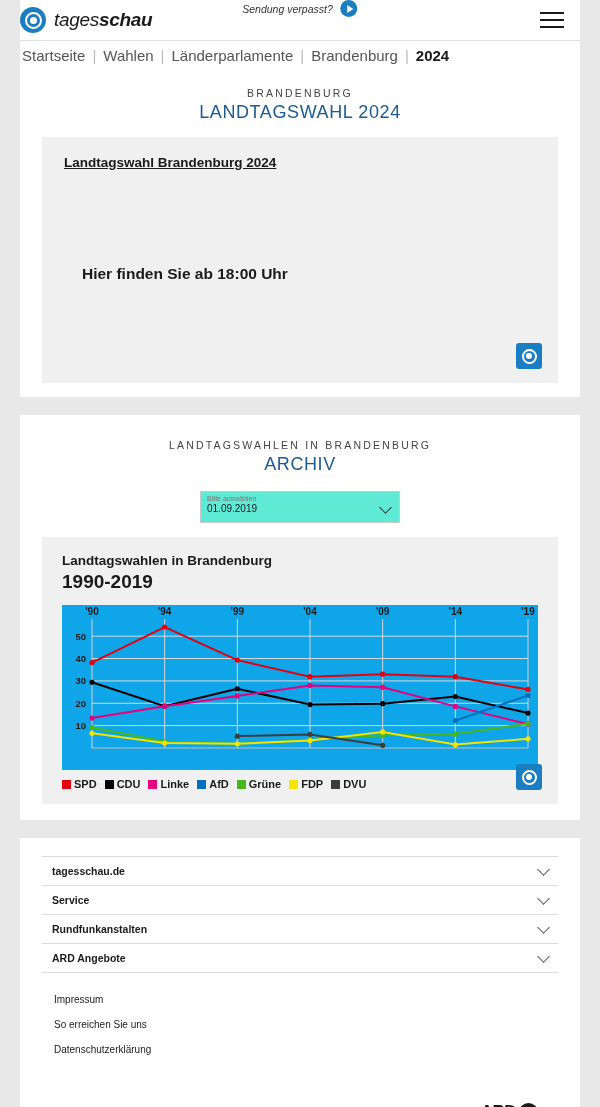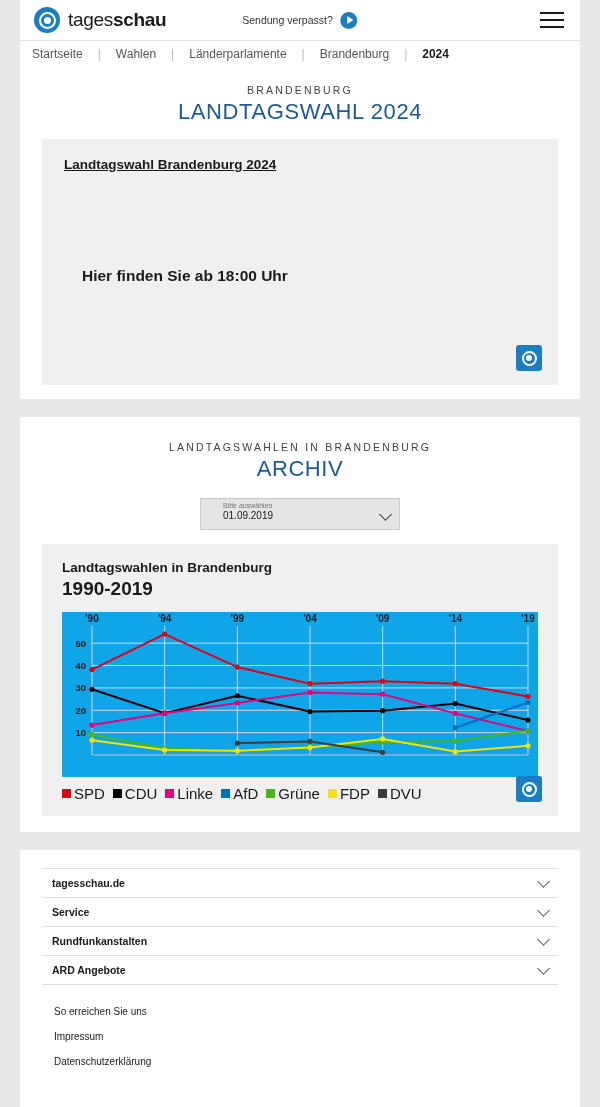--- a/index.html
+++ b/index.html
@@ -19,23 +19,23 @@
     margin: 0 auto;
     background: #ffffff;
     position: relative;
   }
 
   
   .header {
     background: #ffffff;
     height: 40px;
     display: flex;
-    align-items: center;
-    padding: 0 14px;
-    position: relative;
+    padding: 0 0;
+    position: relative;
+    font-style: italic;
   }
   .logo-wrap { display: flex; align-items: center; gap: 8px; }
   .logo-circle {
     width: 26px; height: 26px; border-radius: 50%;
     background: #1b7ec2;
     display: flex; align-items: center; justify-content: center;
     position: relative;
   }
   .logo-circle .inner {
     width: 17px; height: 17px; border-radius: 50%;
@@ -82,45 +82,45 @@
     position: absolute; right: 16px; top: 12px;
     width: 24px; height: 16px;
     display: flex; flex-direction: column; justify-content: space-between;
     cursor: pointer;
   }
   .burger span { display: block; height: 2px; background: #1a1a1a; width: 100%; }
 
   
   .breadcrumb {
     border-top: 1px solid #e0e0e0;
-    padding: 6px 14px 7px 12px;
-    font-size: 12px;
+    padding: 6px 14px 7px 2px;
+    font-size: 15px;
     color: #555;
     display: flex; align-items: center;
-    gap: 8px;
+    gap: 0px;
   }
   .breadcrumb .crumb { padding: 0 7px; }
   .breadcrumb .crumb:first-child { padding-left: 0; }
   .breadcrumb .sep { color: #bbb; }
   .breadcrumb .crumb.current { font-weight: bold; color: #1a1a1a; }
 
   
   .title-block {
     text-align: center;
     padding: 16px 0 14px 0;
     background: #fff;
   }
   .kicker {
     font-size: 10.5px;
     letter-spacing: 2.2px;
     color: #444;
     text-transform: uppercase;
   }
   .headline {
-    font-size: 22px;
+    font-size: 18px;
     color: #1b5a96;
     letter-spacing: 0.6px;
     margin-top: 3px;
   }
 
   
   .card {
     background: #f0f0f0;
     margin: 0 22px;
     padding: 18px 22px 20px 22px;
@@ -158,24 +158,24 @@
   .gap { height: 18px; background: #e8e8e8; }
 
   
   .archive-title {
     text-align: center;
     padding: 24px 0 10px 0;
   }
   .select-wrap {
     width: 200px; margin: 6px auto 0 auto;
     border: 1px solid #c9c9c9;
-    background: #e5e5e5;
+    background: #5eead4;
     height: 32px;
     position: relative;
-    padding: 3px 22px;
+    padding: 3px 6px;
     text-align: left;
   }
   .select-label { font-size: 7px; color: #777; }
   .select-value { font-size: 10px; color: #1a1a1a; margin-top: 1px; }
   .select-caret {
     position: absolute; right: 9px; top: 11px;
     width: 9px; height: 9px;
     border-left: 1.5px solid #333;
     border-bottom: 1.5px solid #333;
     transform: rotate(-45deg);
@@ -195,22 +195,22 @@
     position: relative;
     margin-top: 12px;
     height: 165px;
     background: #0ea5e9;
   }
   .chart-svg { display: block; }
 
   .legend {
     display: flex; flex-wrap: wrap; gap: 8px;
     margin-top: 8px;
-    font-size: 15px;
-    font-weight: normal;
+    font-size: 11px;
+    font-weight: bold;
     color: #1a1a1a;
     align-items: center;
   }
   .legend .item { display: flex; align-items: center; gap: 3px; }
   .legend .sw { width: 9px; height: 9px; display: inline-block; }
 
   
   .footer { background: #ffffff; padding: 18px 22px 8px 22px; }
   .acc-row {
     border-bottom: 1px solid #dcdcdc;
@@ -454,22 +454,22 @@
       <div class="acc-row">
         <span>Rundfunkanstalten</span>
         <span class="caret-d"></span>
       </div>
       <div class="acc-row">
         <span>ARD Angebote</span>
         <span class="caret-d"></span>
       </div>
 
       <div class="flinks">
+        <div class="flink">Impressum</div>
         <div class="flink">So erreichen Sie uns</div>
-        <div class="flink">Impressum</div>
         <div class="flink">Datenschutzerklärung</div>
       </div>
 
       <div class="ard-row">
         <span class="ard-claim">Wir sind deins.</span>
         <span class="ard-logo">ARD</span>
         <span class="ard-ball"></span>
       </div>
     </div>
   </div>

